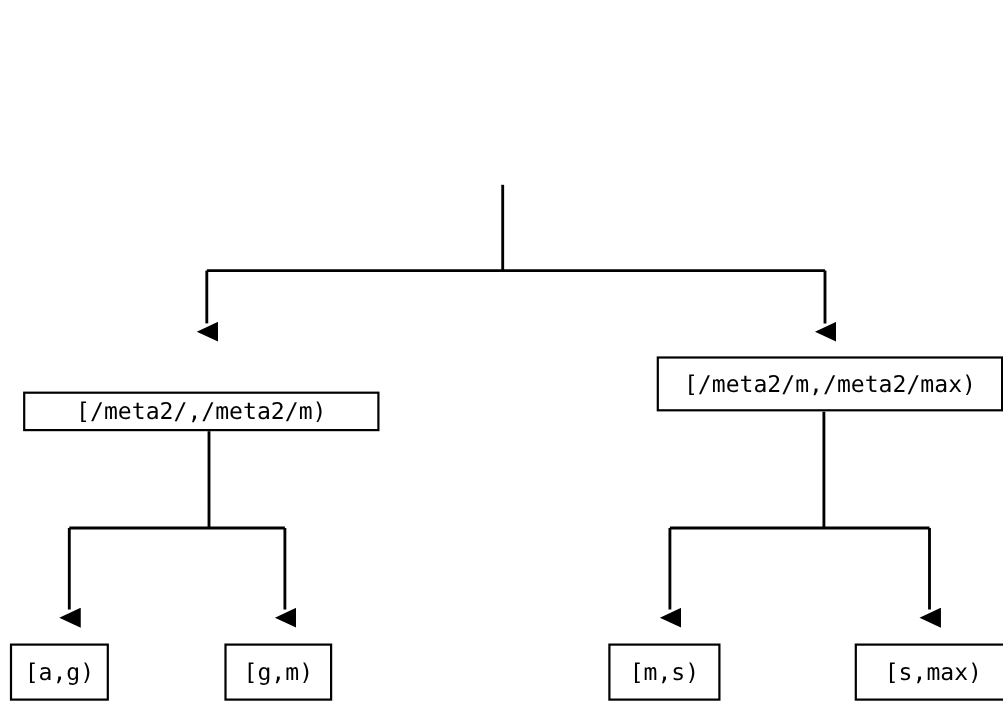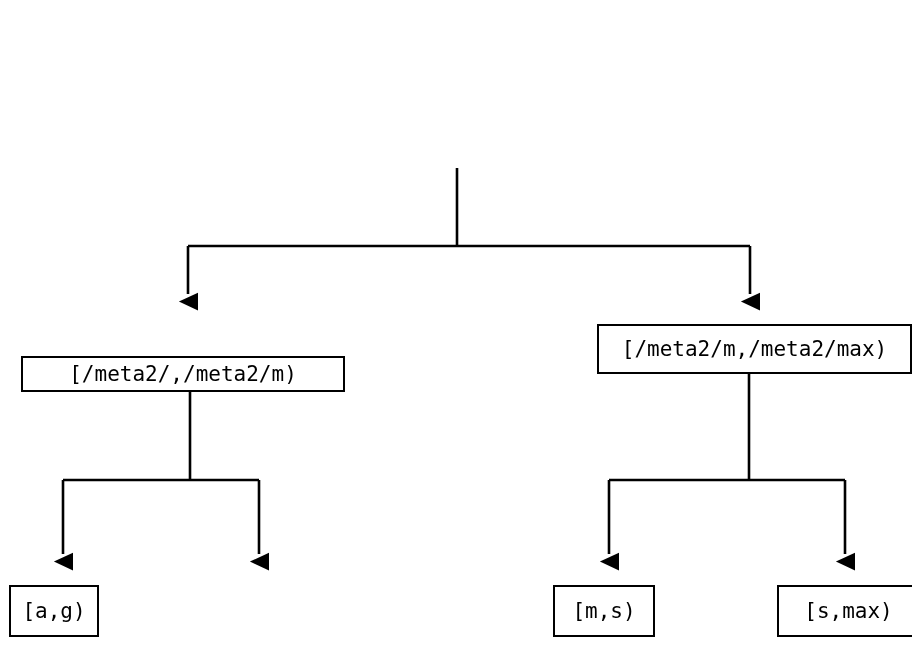--- a/index.html
+++ b/index.html
@@ -90,20 +90,23 @@
   </div>
 
   <div class="tree-node node-mid-r">
     <span class="node-label">[/meta2/m,/meta2/max)</span>
   </div>
 
   <div class="tree-node node-leaf-1">
     <span class="node-label">[a,g)</span>
   </div>
 
+  <div class="tree-node node-leaf-2">
+    <span class="node-label">[g,m)</span>
+  </div>
 
   <div class="tree-node node-leaf-3">
     <span class="node-label">[m,s)</span>
   </div>
 
   <div class="tree-node node-leaf-4">
     <span class="node-label">[s,max)</span>
   </div>
 
 </div>

